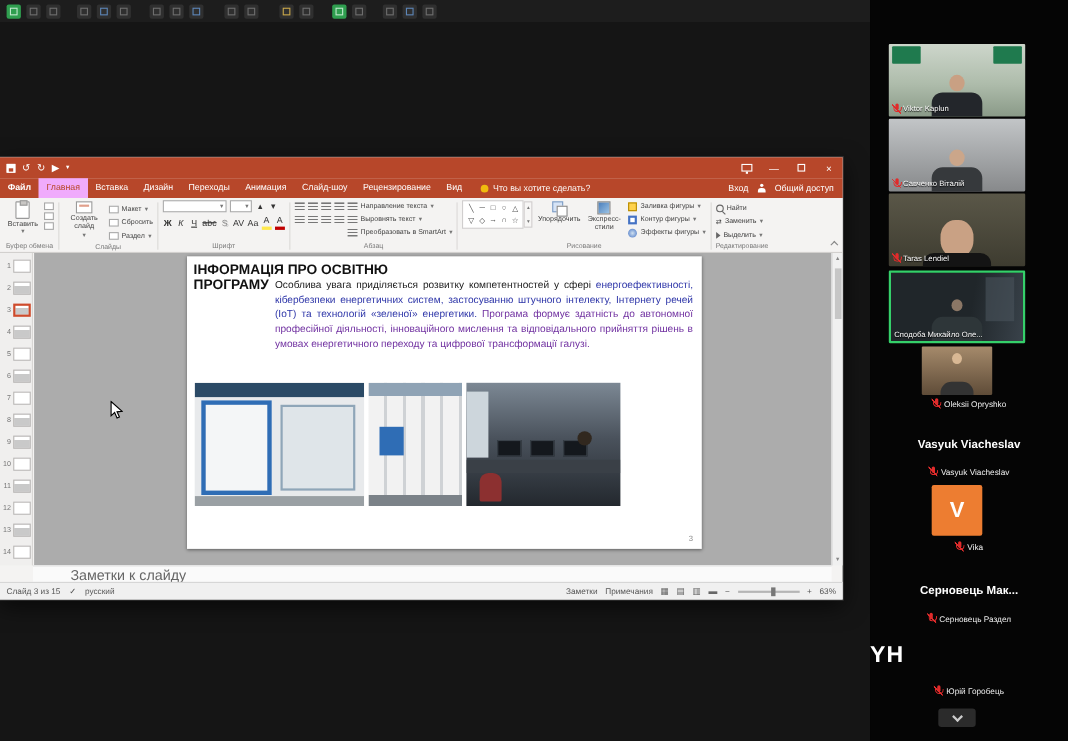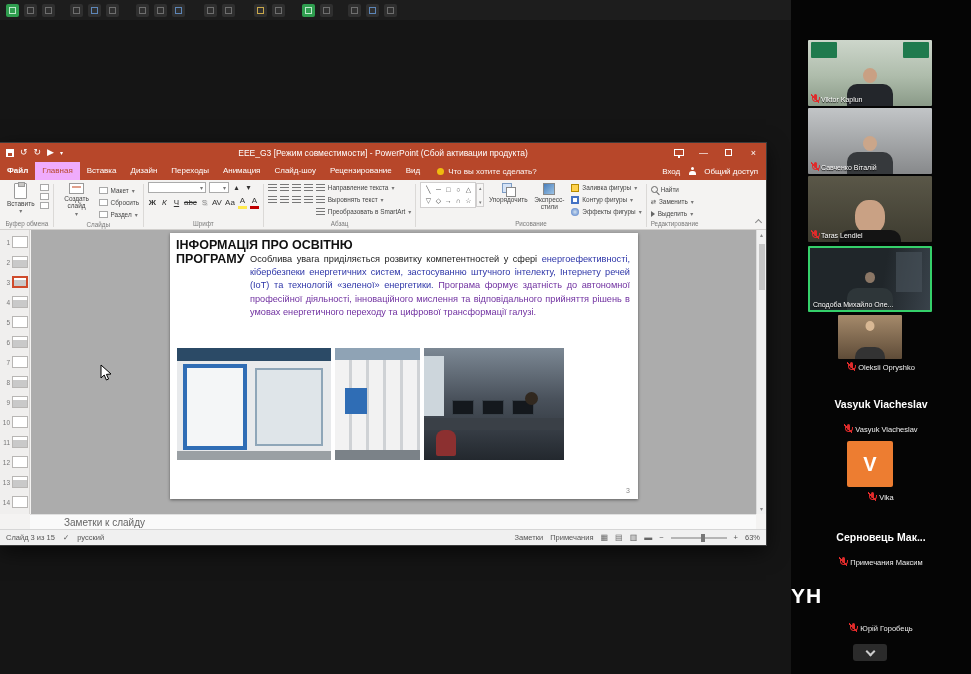--- a/index.html
+++ b/index.html
@@ -111,21 +111,21 @@
   .img2 .blue{position:absolute;left:10px;top:40px;width:22px;height:26px;background:#2f6db5;}
   .img2 .base{position:absolute;left:0;bottom:0;right:0;height:10px;background:#7b8288;}
   .img3{left:254px;width:140px;background:linear-gradient(#7c8894 0%,#4a525c 45%,#23282e 100%);}
   .img3 .win{position:absolute;left:0;top:8px;width:20px;height:60px;background:#cdd6dc;}
   .img3 .mon{position:absolute;top:52px;width:22px;height:15px;background:#14181d;border:1px solid #3a424a;}
   .img3 .desk{position:absolute;left:0;right:0;top:70px;height:12px;background:#3a4047;}
   .img3 .chair{position:absolute;left:12px;bottom:4px;width:20px;height:26px;border-radius:8px 8px 2px 2px;background:#8c3030;}
   .img3 .head{position:absolute;right:26px;top:44px;width:13px;height:13px;border-radius:50%;background:#31281f;}
   .pnum{position:absolute;right:8px;bottom:5px;font-size:7px;color:#888;}
 
-  .notesbar{position:absolute;left:30px;right:10px;top:371px;height:15px;background:#fafafa;border-top:1px solid #e0e0e0;font-size:10px;color:#666;display:flex;align-items:center;padding-left:34px;}
+  .notesbar{position:absolute;left:30px;right:10px;top:371px;height:15px;background:#fafafa;border-top:1px solid #e0e0e0;font-size:13px;color:#666;display:flex;align-items:center;padding-left:34px;}
   .statusbar{position:absolute;left:0;bottom:0;right:0;height:16px;background:#f0f0f0;border-top:1px solid #d6d6d6;display:flex;align-items:center;font-size:7.5px;color:#555;padding:0 6px;gap:8px;white-space:nowrap;}
   .sright{margin-left:auto;display:flex;align-items:center;gap:7px;}
   .vico{font-size:8px;color:#666;}
   .ztrack{width:56px;height:2px;background:#b5b5b5;position:relative;}
   .zthumb{position:absolute;left:55%;top:-3px;width:4px;height:8px;background:#777;}
 
   .cursor{position:absolute;left:100px;top:364px;z-index:50;}
 
   
   .sidebar{position:absolute;left:791px;top:0;width:180px;height:674px;background:#050505;}
@@ -188,23 +188,20 @@
     <div class="ppwin">
 
       <div class="titlebar">
         <div class="qat">
           <span class="ico-save"></span>
           <span>↺</span>
           <span>↻</span>
           <span>▶</span>
           <span class="car" style="color:#fff">▾</span>
         </div>
-        <div class="ppname">
-          <span>EEE_G3 [Режим совместимости] - PowerPoint (Сбой активации продукта)</span>
-        </div>
         <div class="wctrl">
           <span class="wbtn">
               <span class="ico-display"></span>
             </span>
           <span class="wbtn">—</span>
           <span class="wbtn">
               <span class="sq"></span>
             </span>
           <span class="wbtn">×</span>
         </div>
@@ -598,21 +595,21 @@
       <span>V</span>
     </div>
     <div class="miclabel" style="top:492px">
       <span class="mic"></span>
       <span>Vika</span>
     </div>
 
     <div class="bigname" style="top:531px">Серновець Мак...</div>
     <div class="miclabel" style="top:557px">
       <span class="mic"></span>
-      <span>Примечания Максим</span>
+      <span>Серновець Раздел</span>
     </div>
 
     <div class="initialsYH" style="top:584px">YH</div>
     <div class="miclabel" style="top:623px">
       <span class="mic"></span>
       <span>Юрій Горобець</span>
     </div>
 
     <div class="morebtn">
       <span class="chev"></span>

